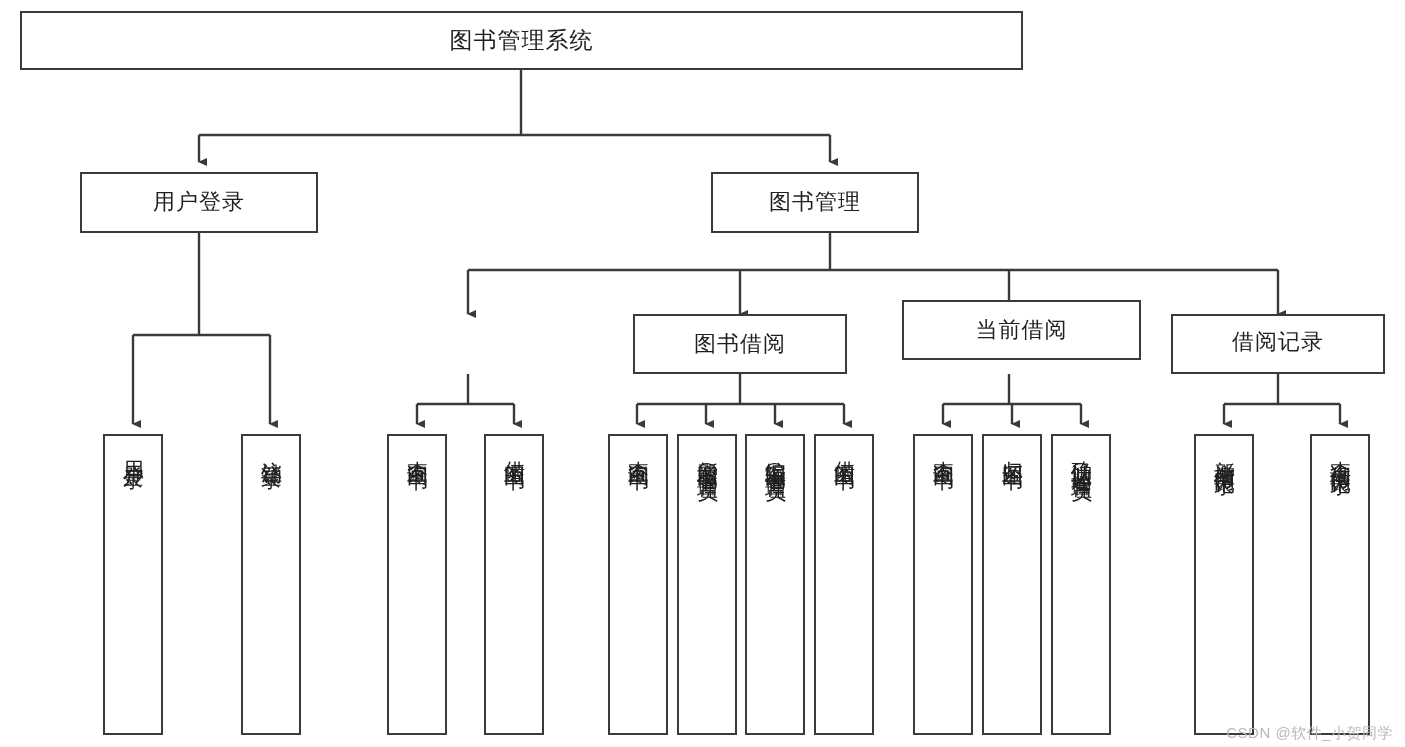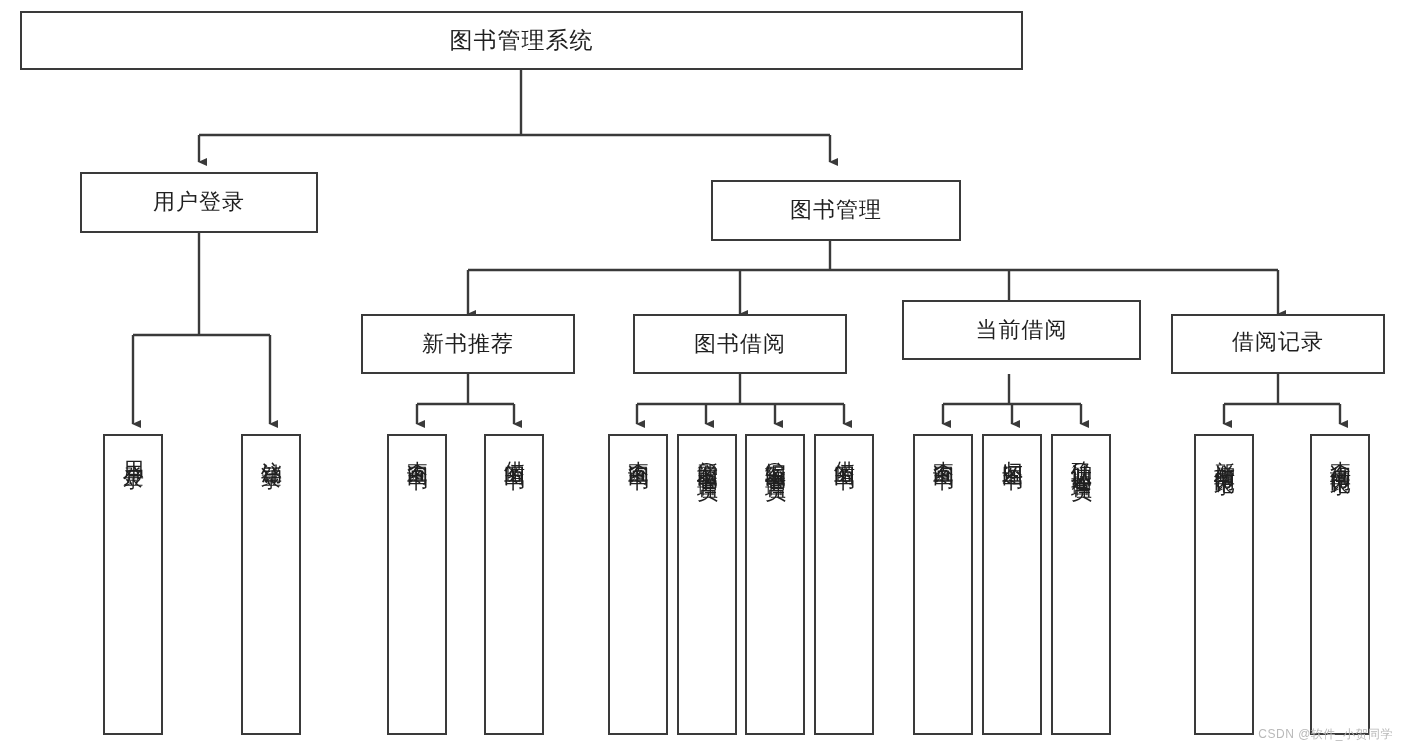--- a/index.html
+++ b/index.html
@@ -54,21 +54,21 @@
     font-size: 21px;
     line-height: 1.18;
     letter-spacing: 3px;
     white-space: nowrap;
     color: #1f1f1f;
   }
   .watermark {
     position: absolute;
     right: 12px;
     bottom: 4px;
-    font-size: 12px;
+    font-size: 15px;
     color: #b9b9b9;
     letter-spacing: 0.5px;
     white-space: nowrap;
   }
 </style>
 </head>
 <body>
 
 <div id="canvas">
 
@@ -122,27 +122,24 @@
     </g>
   </svg>
 
   <div class="node horiz root" style="left:20px; top:11px; width:1003px; height:59px;">
     <span>图书管理系统</span>
   </div>
 
   <div class="node horiz" style="left:80px; top:172px; width:238px; height:61px;">
     <span>用户登录</span>
   </div>
-  <div class="node horiz" style="left:711px; top:172px; width:250px; height:61px;margin-top:8px;">
+  <div class="node horiz" style="left:711px; top:172px; width:208px; height:61px;">
     <span>图书管理</span>
   </div>
 
-  <div class="node horiz" style="left:361px; top:314px; width:214px; height:60px;">
-    <span>新书推荐</span>
-  </div>
   <div class="node horiz" style="left:633px; top:314px; width:214px; height:60px;text-align:right;">
     <span>图书借阅</span>
   </div>
   <div class="node horiz" style="left:902px; top:300px; width:239px; height:60px;">
     <span>当前借阅</span>
   </div>
   <div class="node horiz" style="left:1171px; top:314px; width:214px; height:60px;font-family:Liberation Mono, monospace;">
     <span>借阅记录</span>
   </div>
 

